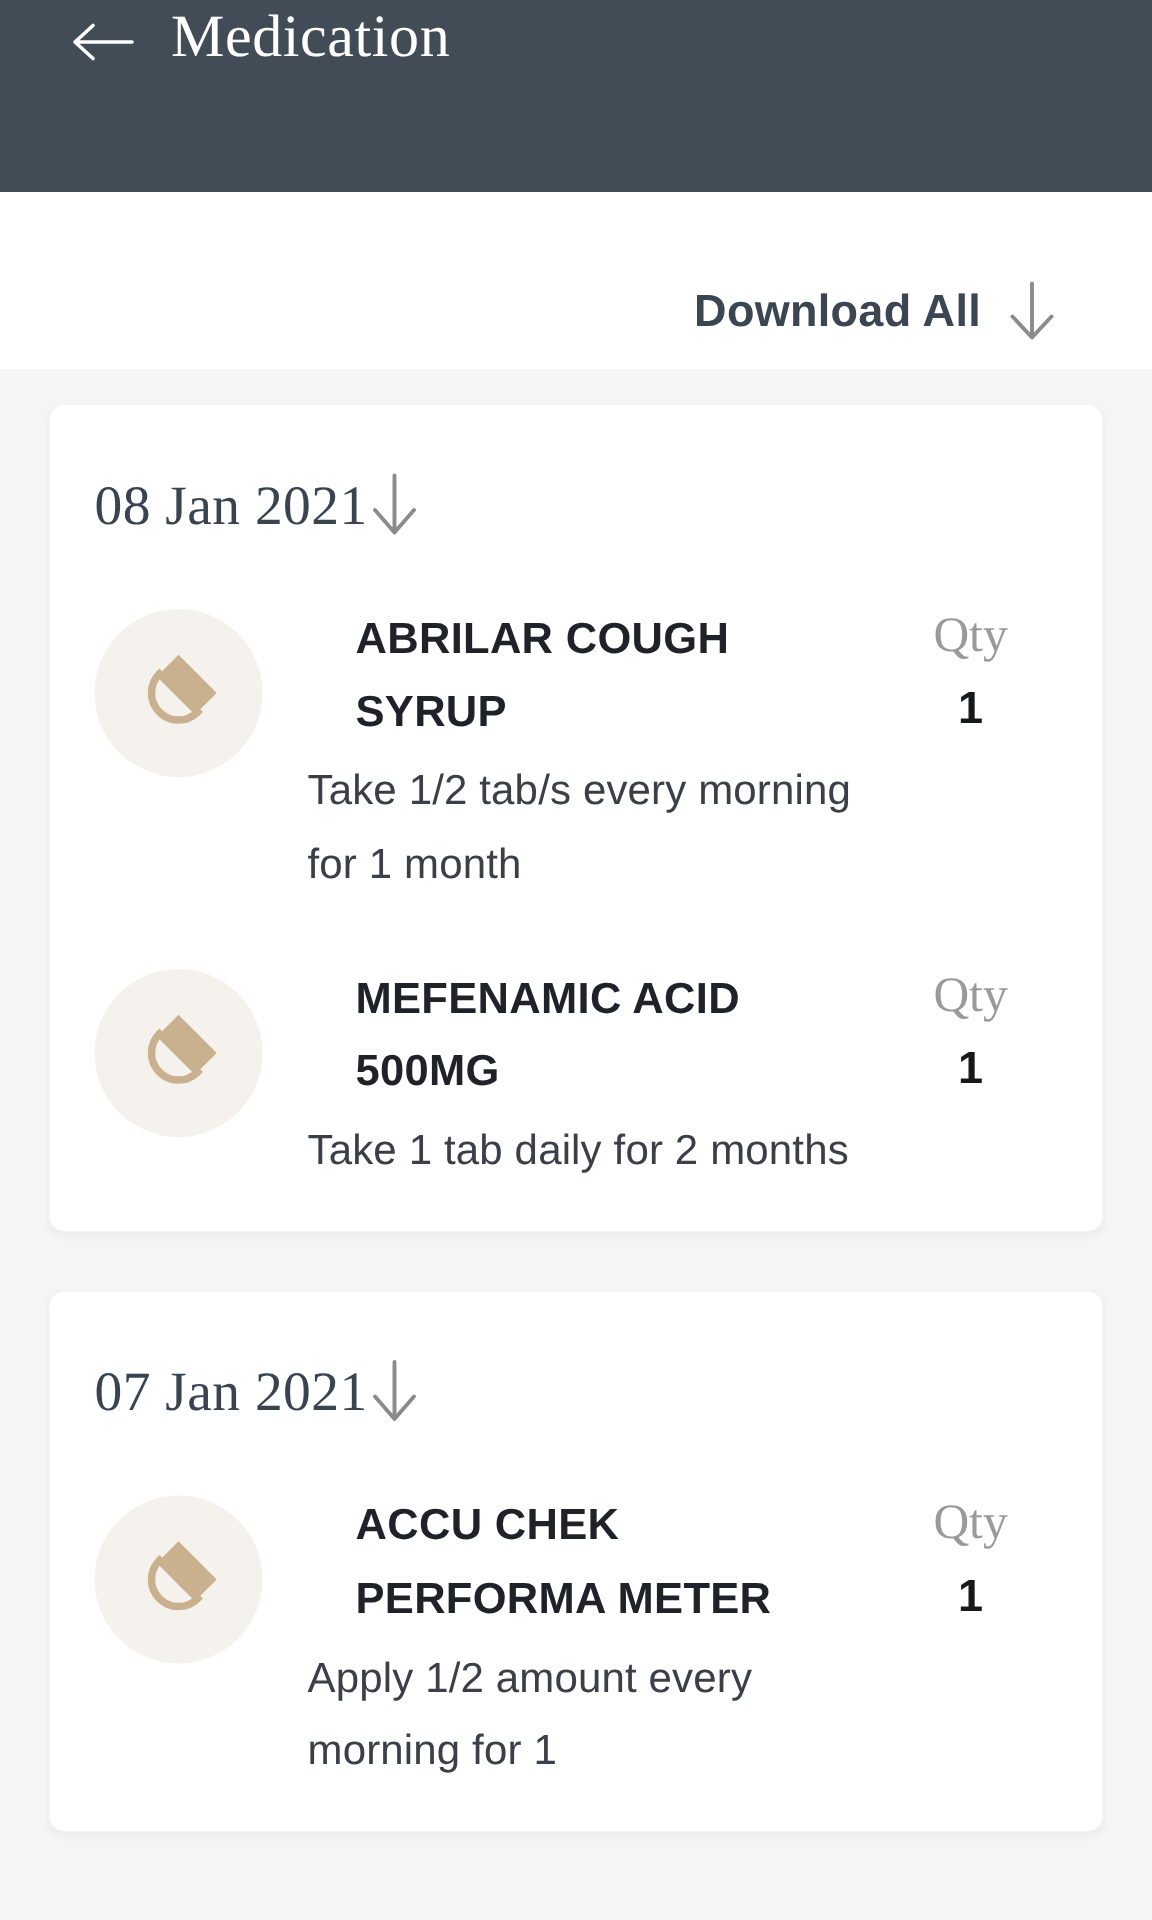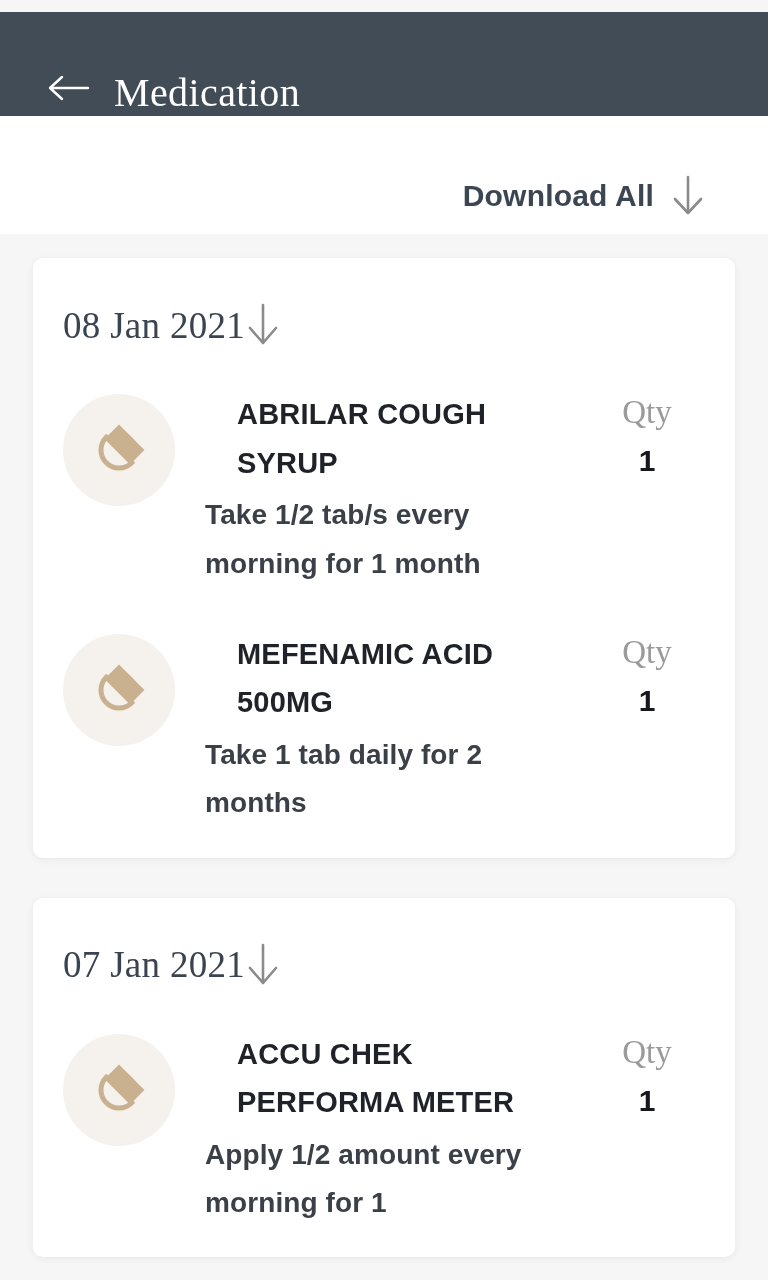--- a/index.html
+++ b/index.html
@@ -11,26 +11,25 @@
   }
 
   body {
     background: #f6f6f6;
     font-family: "Liberation Sans", sans-serif;
     -webkit-font-smoothing: antialiased;
   }
 
   
   .appbar {
-    height: 104px;
+    height: 128px;
     background: #424c56;
     display: flex;
-    align-items: flex-end;
+    align-items: flex-start;
     padding: 0 0 0 40px;
-    margin-top: 12px;
   }
 
   .back-btn {
     width: 56px;
     height: 56px;
     display: flex;
     align-items: center;
     justify-content: center;
     cursor: pointer;
     flex: 0 0 auto;
@@ -140,21 +139,21 @@
     font-size: 29px;
     font-weight: bold;
     color: #1f2329;
     line-height: 1.68;
     letter-spacing: 0.2px;
     margin-left: 32px;
   }
 
   .med-dose {
     font-size: 28px;
-    font-weight: 700;
+    font-weight: 400;
     color: #3b4048;
     line-height: 1.72;
     margin-top: 4px;
     letter-spacing: 0.1px;
   }
 
   .qty-col {
     flex: 0 0 auto;
     width: 108px;
     text-align: center;

